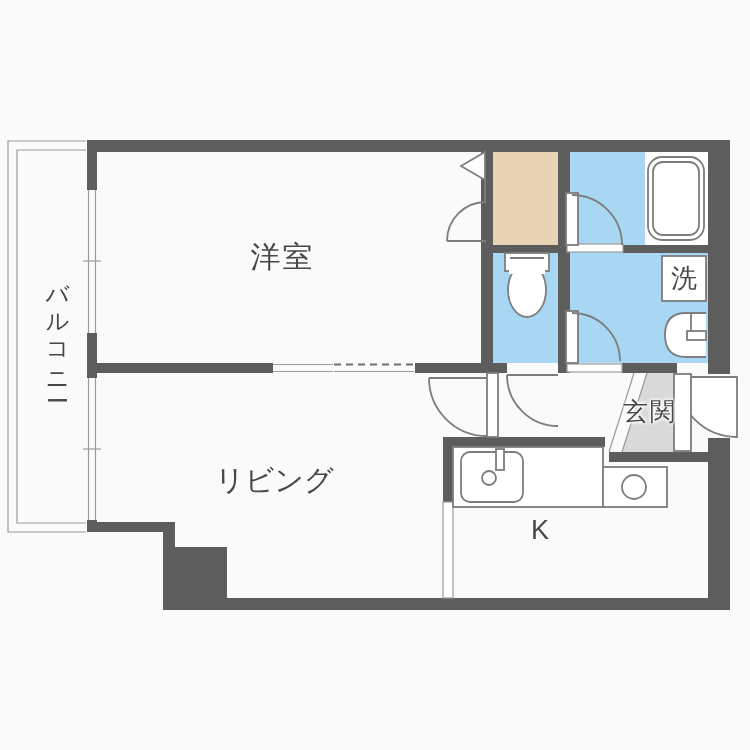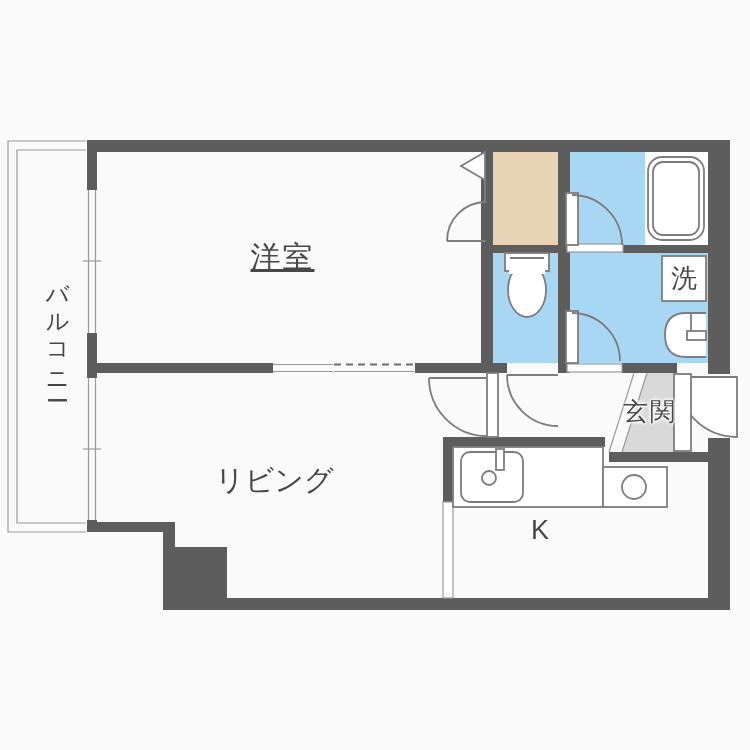--- a/index.html
+++ b/index.html
@@ -126,19 +126,19 @@
 
     <rect class="fixture" x="453" y="447" width="150" height="60" stroke-width="1.5"></rect>
     <rect class="fixture" x="461" y="452" width="62" height="50" rx="9" ry="9" stroke-width="1.5"></rect>
     <circle class="ln" cx="489" cy="478" r="7" stroke-width="1.5"></circle>
     <rect class="fixture" x="496" y="449" width="8" height="21" stroke-width="1.5"></rect>
     <rect class="fixture" x="603" y="467" width="64" height="40" stroke-width="1.5"></rect>
     <circle class="ln" cx="634" cy="487" r="12" stroke-width="1.5"></circle>
   </svg>
 
   <div class="label lbl-tate" style="left:43px;top:268px;font-size:23px;">バルコニー</div>
-  <div class="label" style="left:240px;top:237px;width:85px;font-size:30px;letter-spacing:2px;text-decoration:underline;">洋室</div>
+  <div class="label" style="left:240px;top:237px;width:85px;font-size:30px;letter-spacing:2px;">洋室</div>
   <div class="label halo" style="left:610px;top:395px;width:80px;font-size:25px;letter-spacing:2px;">玄関</div>
   <div class="label" style="left:215px;top:461px;width:110px;font-size:29px;">リビング</div>
   <div class="label" style="left:520px;top:515px;width:40px;font-size:27px;">K</div>
   <div class="label" style="left:662px;top:256px;width:44px;height:45px;line-height:45px;font-size:26px;">洗</div>
 
 </div>
 
 </body></html>

